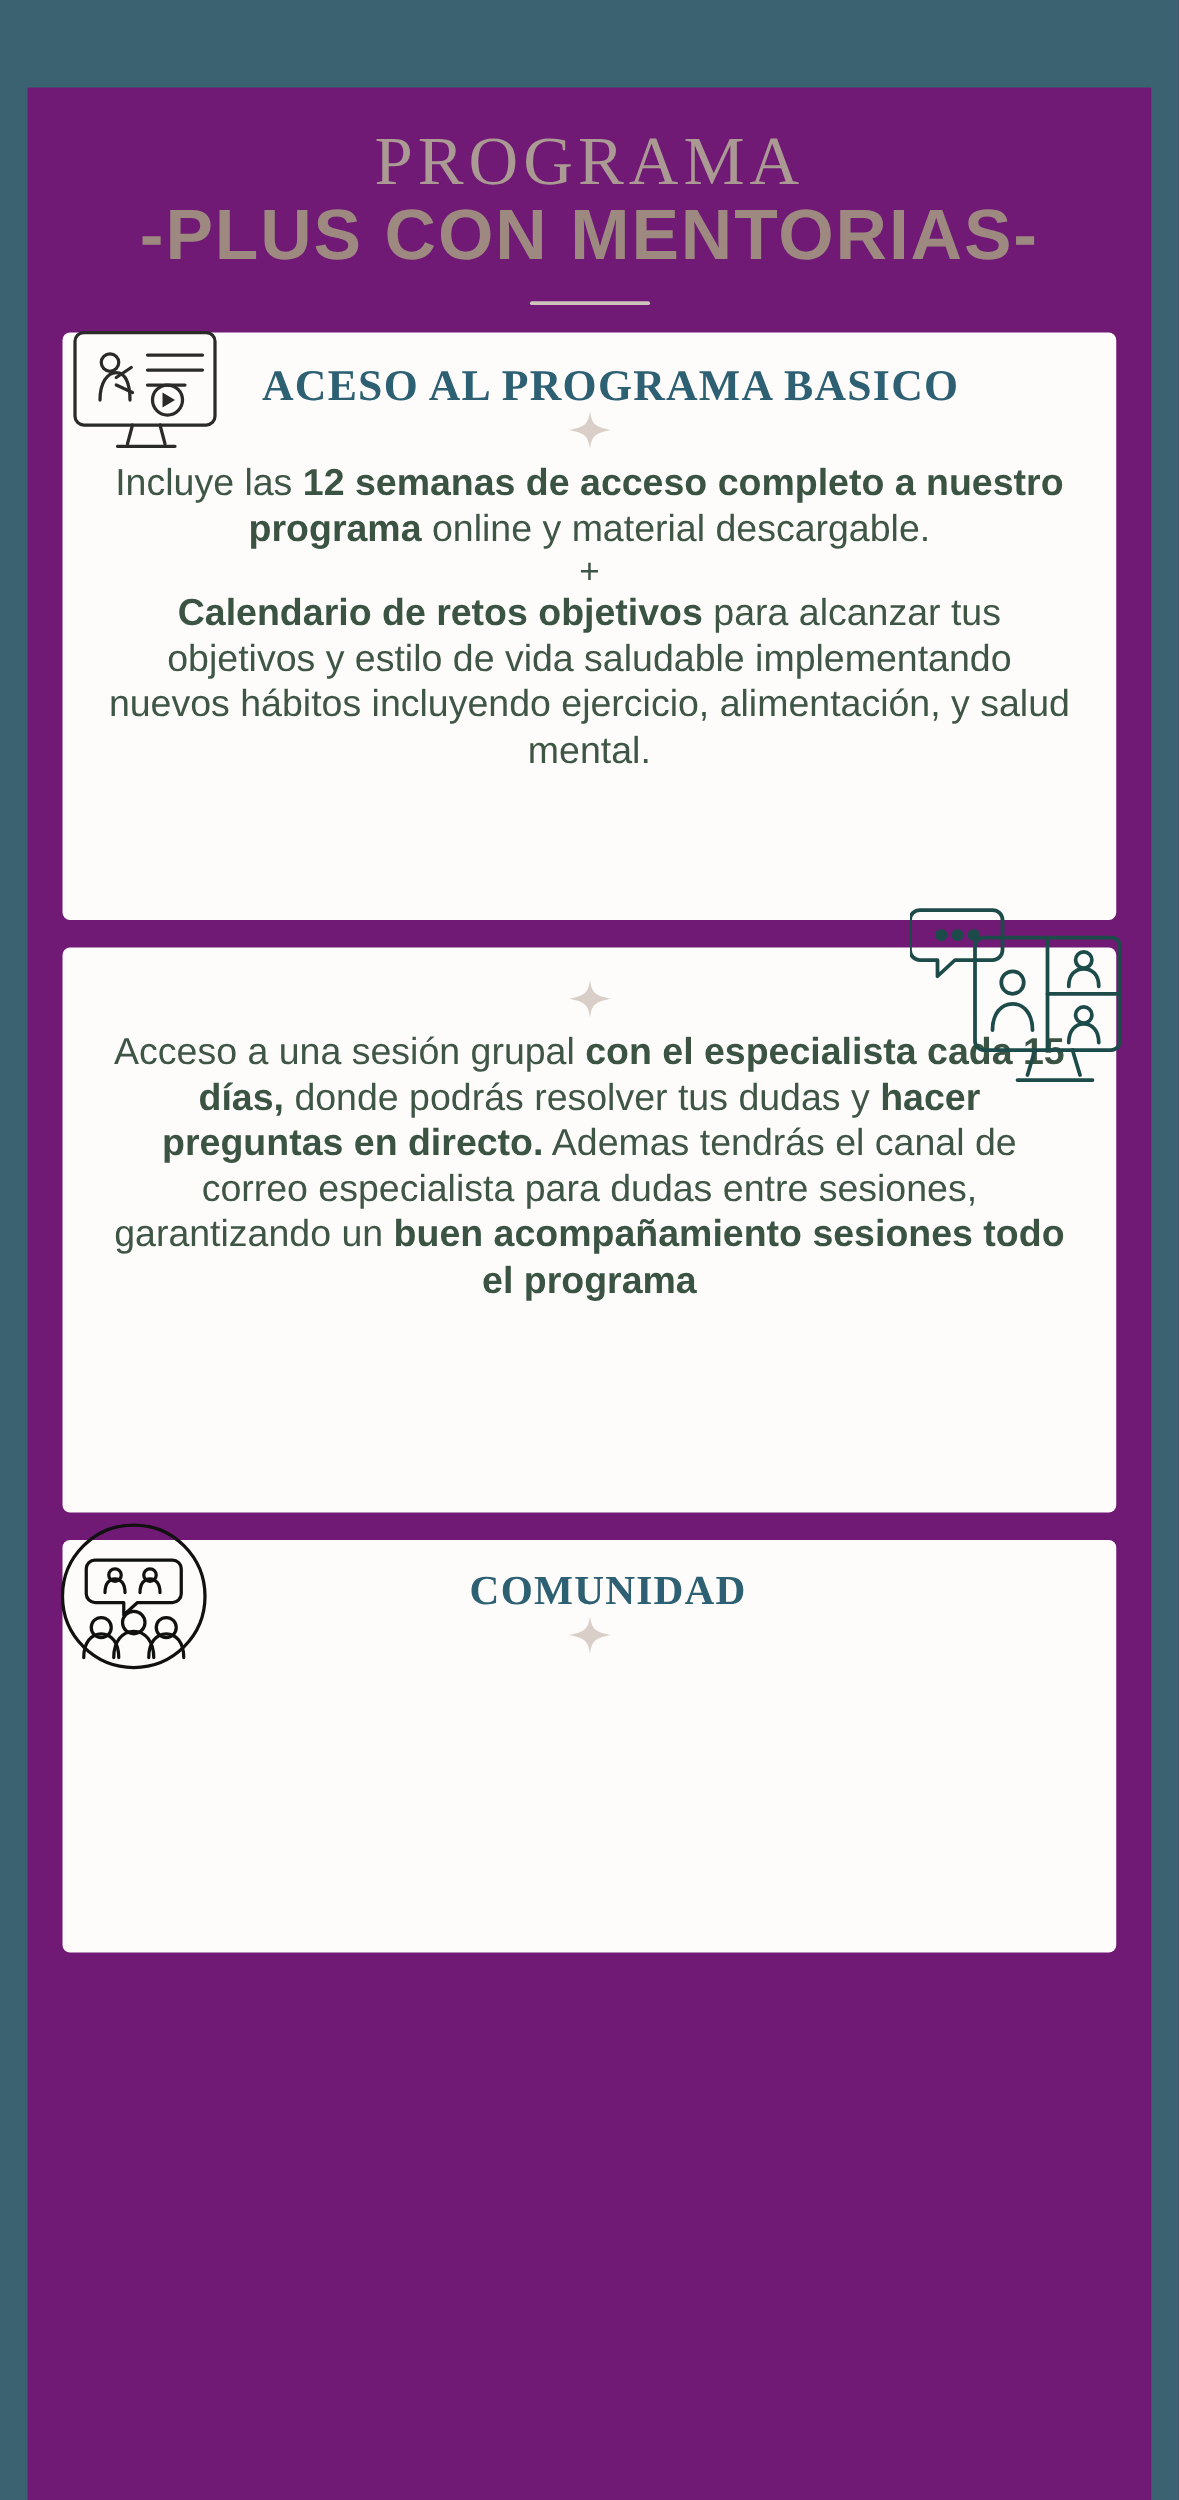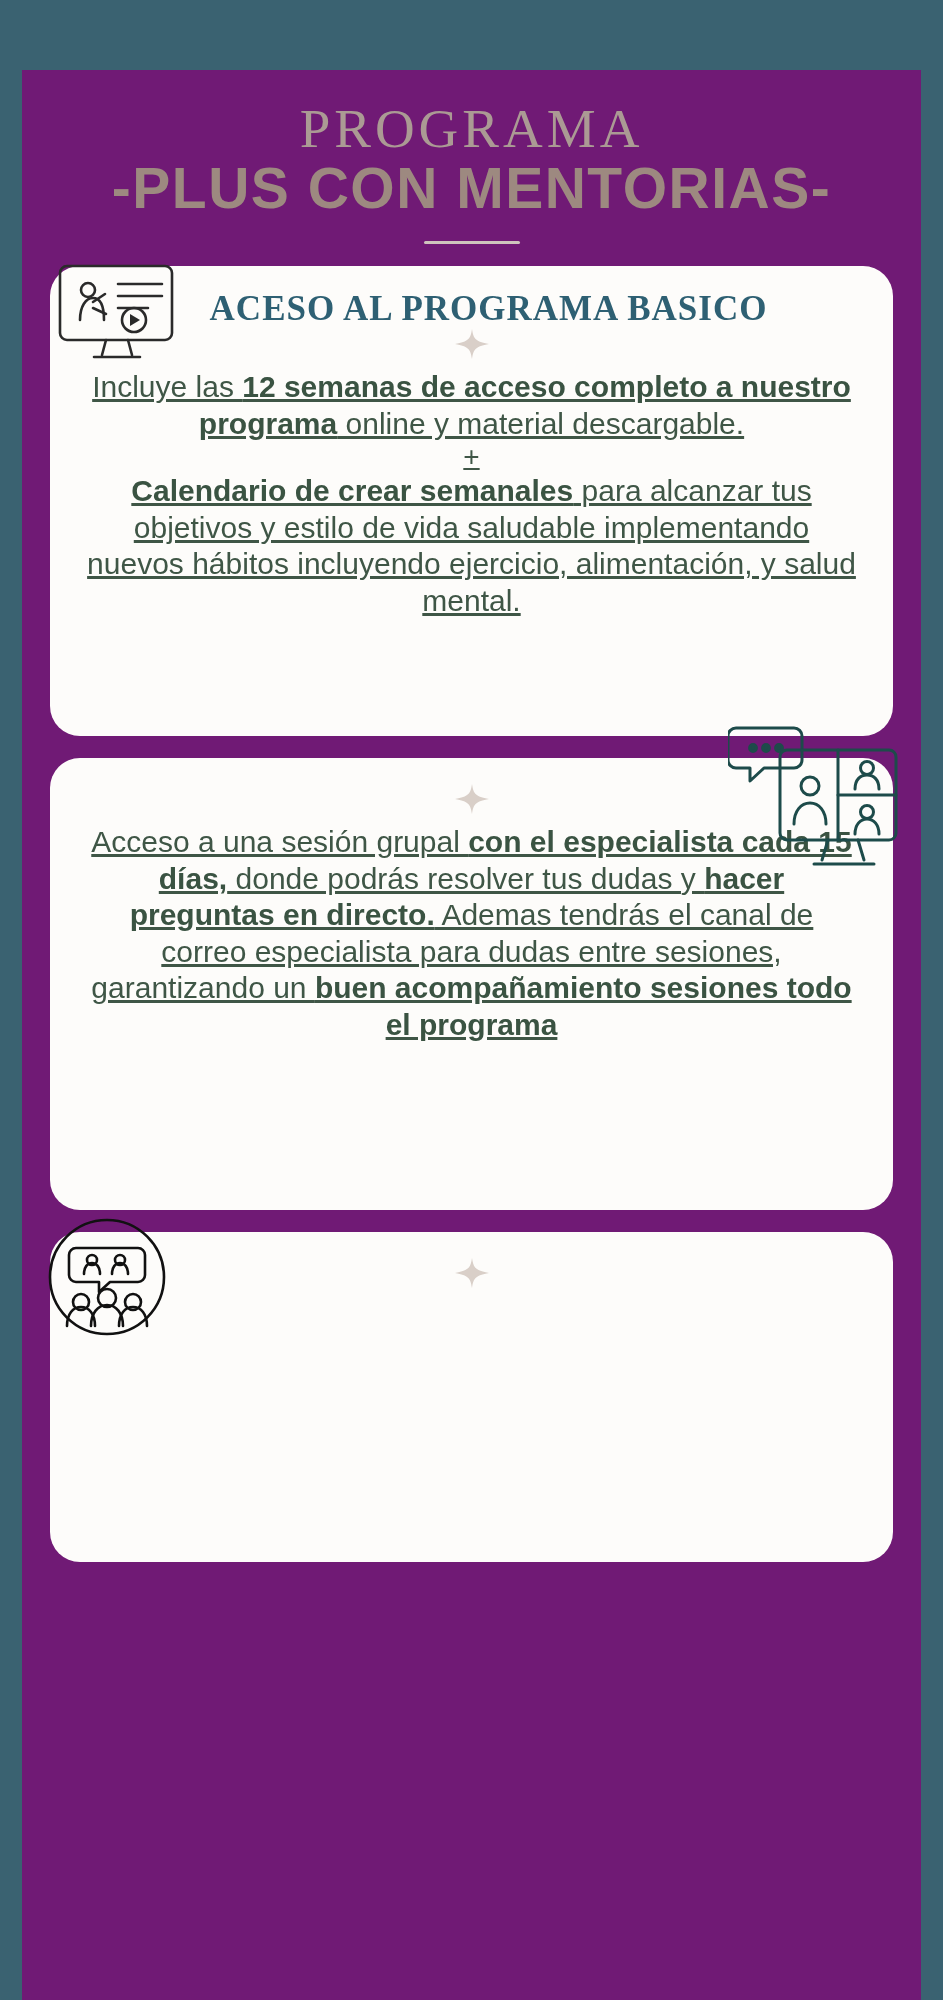--- a/index.html
+++ b/index.html
@@ -62,21 +62,21 @@
     height: 3px;
     background: #cfc4bd;
     margin: 22px auto 0 auto;
     border-radius: 2px;
   }
 
   
   .card {
     position: relative;
     background: #fdfcfa;
-    border-radius: 30px;
+    border-radius: 6px;
     margin-top: 22px;
     padding: 24px 34px 26px 34px;
     box-sizing: border-box;
   }
   .card-title {
     font-family: "Liberation Serif", serif;
     font-weight: bold;
     color: #2e6073;
     text-align: center;
     font-size: 35px;
@@ -90,21 +90,20 @@
     display: block;
     margin: 2px auto 10px auto;
     width: 34px;
     height: 30px;
   }
   .card-body {
     text-align: center;
     color: #3f5646;
     font-size: 30px;
     line-height: 1.22;
-    text-decoration: underline;
   }
   .card-body b {
     font-weight: bold;
     color: #3a5342;
   }
   .plus {
     font-size: 28px;
     line-height: 1.1;
     color: #3f5646;
   }
@@ -170,21 +169,21 @@
       </svg>
 
       <div class="card-title">ACESO AL PROGRAMA BASICO</div>
       <svg class="sparkle" viewBox="0 0 34 30">
         <path d="M17 0 C18.5 10 20.5 12.5 34 15 C20.5 17.5 18.5 20 17 30 C15.5 20 13.5 17.5 0 15 C13.5 12.5 15.5 10 17 0 Z" fill="#d9cfc8"></path>
       </svg>
 
       <div class="card-body">
         <span>Incluye las </span><b>12 semanas de acceso completo a nuestro programa</b><span> online y material descargable.</span>
         <div class="plus">+</div>
-        <b>Calendario de crear semanales</b><span> para alcanzar tus objetivos y estilo de vida saludable implementando nuevos hábitos incluyendo ejercicio, alimentación,  y salud mental.</span>
+        <b>Calendario de retos objetivos</b><span> para alcanzar tus objetivos y estilo de vida saludable implementando nuevos hábitos incluyendo ejercicio, alimentación,  y salud mental.</span>
       </div>
     </div>
 
     <div class="card card-2">
 
       <svg class="illo illo-video" viewBox="0 0 175 160">
         <g fill="none" stroke="#1d4b4a" stroke-width="3" stroke-linecap="round" stroke-linejoin="round">
           <path d="M8 12 h58 a8 8 0 0 1 8 8 v24 a8 8 0 0 1 -8 8 h-30 l-14 13 v-13 h-14 a8 8 0 0 1 -8 -8 v-24 a8 8 0 0 1 8 -8 z"></path>
           <circle cx="25" cy="32" r="3.4" fill="#1d4b4a"></circle>
           <circle cx="38" cy="32" r="3.4" fill="#1d4b4a"></circle>
@@ -223,20 +222,21 @@
           <path d="M72 64 c0 -7 3.5 -11 8 -11 c4.5 0 8 4 8 11"></path>
           <circle cx="41" cy="92" r="8"></circle>
           <path d="M27 116 c0 -12 6 -19 14 -19 c8 0 14 7 14 19"></path>
           <circle cx="67" cy="88" r="9"></circle>
           <path d="M51 116 c0 -13 7 -21 16 -21 c9 0 16 8 16 21"></path>
           <circle cx="93" cy="92" r="8"></circle>
           <path d="M79 116 c0 -12 6 -19 14 -19 c8 0 14 7 14 19"></path>
         </g>
       </svg>
 
+      <div class="card-title small">COMUNIDAD</div>
       <svg class="sparkle" viewBox="0 0 34 30">
         <path d="M17 0 C18.5 10 20.5 12.5 34 15 C20.5 17.5 18.5 20 17 30 C15.5 20 13.5 17.5 0 15 C13.5 12.5 15.5 10 17 0 Z" fill="#d9cfc8"></path>
       </svg>
 
     </div>
 
   </div>
 </div>
 
 </body></html>

